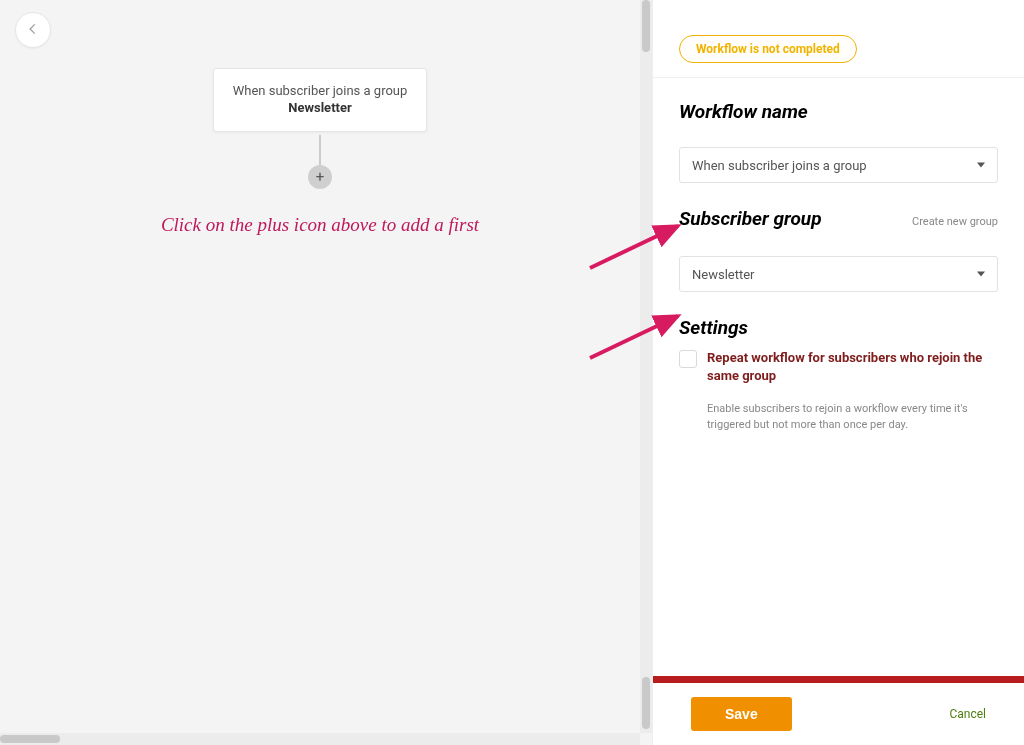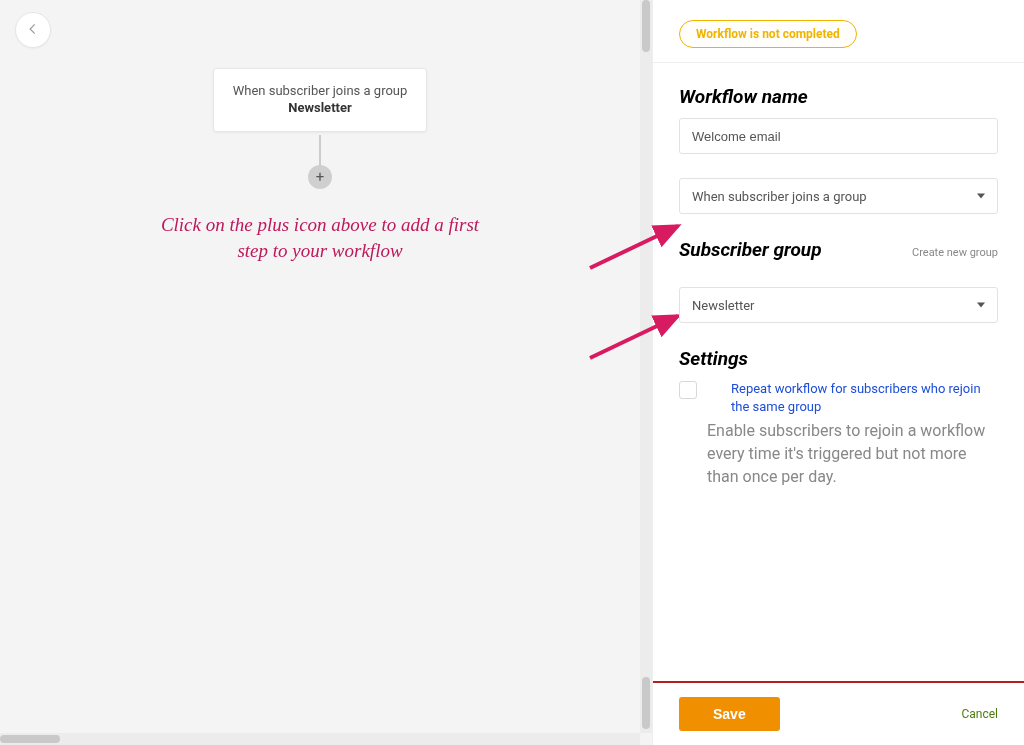--- a/index.html
+++ b/index.html
@@ -24,43 +24,43 @@
   
   .v-scroll{position:absolute;top:0;right:0;width:12px;height:calc(100% - 12px);background:#f4f4f4;}
   .v-scroll .track{position:absolute;inset:0;background:#ececec;}
   .v-scroll .thumb{position:absolute;left:2px;right:2px;height:52px;top:0;background:#c9c9c9;border-radius:4px;}
   .v-scroll .thumb2{position:absolute;left:2px;right:2px;height:52px;bottom:4px;background:#c9c9c9;border-radius:4px;}
   .h-scroll{position:absolute;left:0;bottom:0;height:12px;width:calc(100% - 12px);background:#ececec;}
   .h-scroll .thumb{position:absolute;top:2px;bottom:2px;width:60px;left:0;background:#c9c9c9;border-radius:4px;}
 
   
   .panel{width:372px;height:745px;border-left:1px solid #eee;display:flex;flex-direction:column;background:#fff;}
-  .panel-top{padding:20px 26px 14px;}
+  .panel-top{padding:20px 26px 14px;margin-top:15px;}
   .status-pill{display:inline-block;border:1px solid #f0b400;border-radius:16px;padding:6px 16px;background:#fffefa;color:#f0b400;font-size:12px;font-weight:700;}
   .panel-divider{height:1px;background:#eee;}
 
   .panel-body{flex:1;overflow:auto;padding:22px 26px 10px;}
   .field-block{margin-bottom:24px;}
   .field-label{font-size:19px;font-weight:700;color:#000000;margin-bottom:10px;font-style:italic;}
   .label-row{display:flex;justify-content:space-between;align-items:baseline;margin-bottom:10px;}
   .label-row .field-label{margin-bottom:16px;}
   .create-link{font-size:11px;color:#888;cursor:pointer;}
 
   .text-input{width:100%;height:36px;border:1px solid #e2e2e2;border-radius:3px;padding:0 12px;font-size:13px;color:#555;background:#fff;outline:none;}
   .select{position:relative;width:100%;height:36px;border:1px solid #e2e2e2;border-radius:3px;background:#fff;display:flex;align-items:center;padding:0 12px;font-size:13px;color:#555;cursor:pointer;}
   .select .caret{position:absolute;right:12px;top:50%;transform:translateY(-50%);width:0;height:0;border-left:4px solid transparent;border-right:4px solid transparent;border-top:5px solid #555;}
 
   .settings-block{}
   .check-row{display:flex;gap:10px;align-items:flex-start;}
   .checkbox{width:18px;height:18px;min-width:18px;border:1px solid #d9d9d9;border-radius:3px;background:#fff;cursor:pointer;margin-top:1px;}
-  .check-label{font-size:13px;font-weight:400;color:#1d4ed8;line-height:1.35;margin-left:24px;}
-  .check-desc{font-size:16px;color:#888;line-height:1.45;margin-top:4px;}
+  .check-label{font-size:13px;font-weight:700;color:#7f1d1d;line-height:1.35;}
+  .check-desc{font-size:11px;color:#888;line-height:1.45;margin-top:17px;}
   .check-text{flex:1;}
 
-  .panel-footer{border-top:2px solid #b91c1c;padding:14px 26px;display:flex;align-items:center;justify-content:space-between;}
+  .panel-footer{border-top:7px solid #b91c1c;padding:14px 38px;display:flex;align-items:center;justify-content:space-between;}
   .save-btn{background:#f09000;color:#fff;border:none;border-radius:3px;height:34px;padding:0 34px;font-size:14px;font-weight:600;cursor:pointer;}
   .cancel-link{font-size:12px;color:#4d7c0f;cursor:pointer;}
 
   
   .arrow{position:absolute;pointer-events:none;}
   .arrow svg{overflow:visible;}
 </style>
 </head>
 <body>
 
@@ -83,21 +83,20 @@
       </div>
 
       <div class="connector"></div>
 
       <div class="plus-btn">
         <span>+</span>
       </div>
 
       <div class="hint">
         <span>Click on the plus icon above to add a first</span><br>
-        <span>step to your workflow</span>
       </div>
 
     </div>
 
     <div class="v-scroll">
       <div class="track"></div>
       <div class="thumb"></div>
       <div class="thumb2"></div>
     </div>
     <div class="h-scroll">
@@ -130,21 +129,20 @@
 
     <div class="panel-top">
       <span class="status-pill">Workflow is not completed</span>
     </div>
     <div class="panel-divider"></div>
 
     <div class="panel-body">
 
       <div class="field-block">
         <div class="field-label">Workflow name</div>
-        <input class="text-input" type="text" value="Welcome email" style="">
       </div>
 
       <div class="field-block">
         <div class="select">
           <span>When subscriber joins a group</span>
           <span class="caret"></span>
         </div>
       </div>
 
       <div class="field-block">

